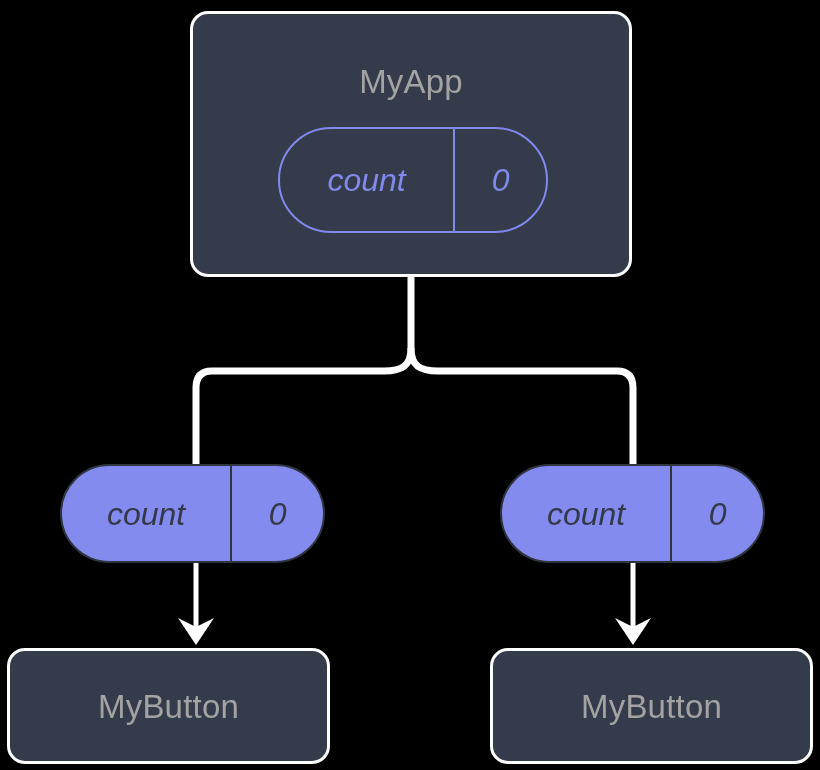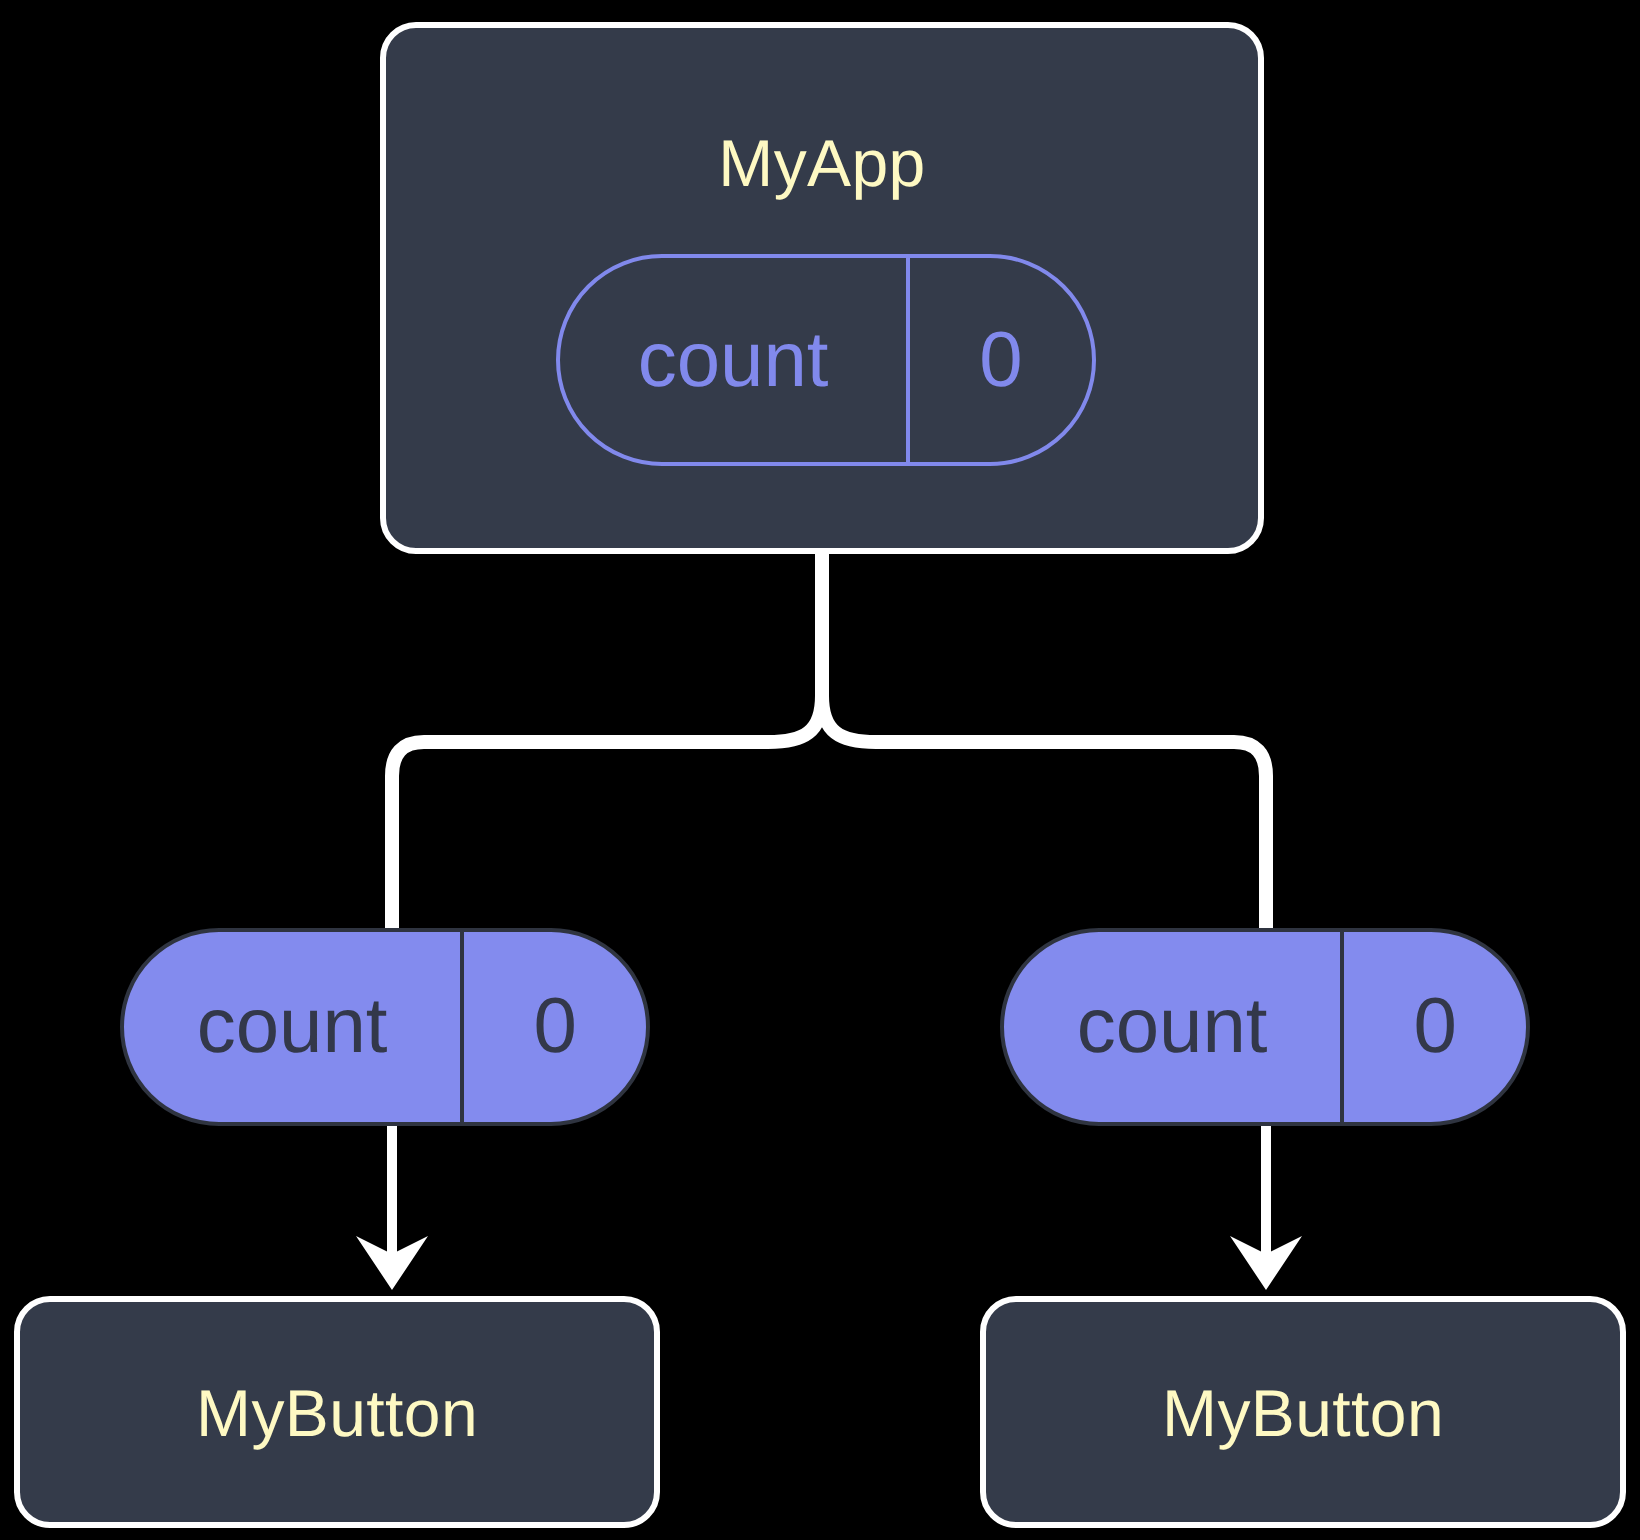--- a/index.html
+++ b/index.html
@@ -35,21 +35,21 @@
     position: absolute;
     box-sizing: border-box;
     background: #343b4a;
     border: 3px solid #ffffff;
     border-radius: 18px;
     display: flex;
     flex-direction: column;
     align-items: center;
   }
   .component-title {
-    color: #fef9c3;
+    color: #a3a3a3;
     font-size: 33px;
     line-height: 1;
     letter-spacing: 0.2px;
     font-weight: 400;
     white-space: nowrap;
   }
 
   #box-myapp {
     left: 190px;
     top: 11px;
@@ -90,23 +90,24 @@
     align-items: stretch;
     border-radius: 999px;
     overflow: hidden;
     z-index: 4;
   }
   .state-pill .pill-key,
   .state-pill .pill-value {
     display: flex;
     align-items: center;
     justify-content: center;
-    font-size: 39px;
+    font-size: 32px;
     line-height: 1;
     white-space: nowrap;
+    font-style: italic;
   }
 
   
   .state-pill.outlined {
     border: 2px solid #8189ec;
     background: transparent;
   }
   .state-pill.outlined .pill-key,
   .state-pill.outlined .pill-value {
     color: #8189ec;

